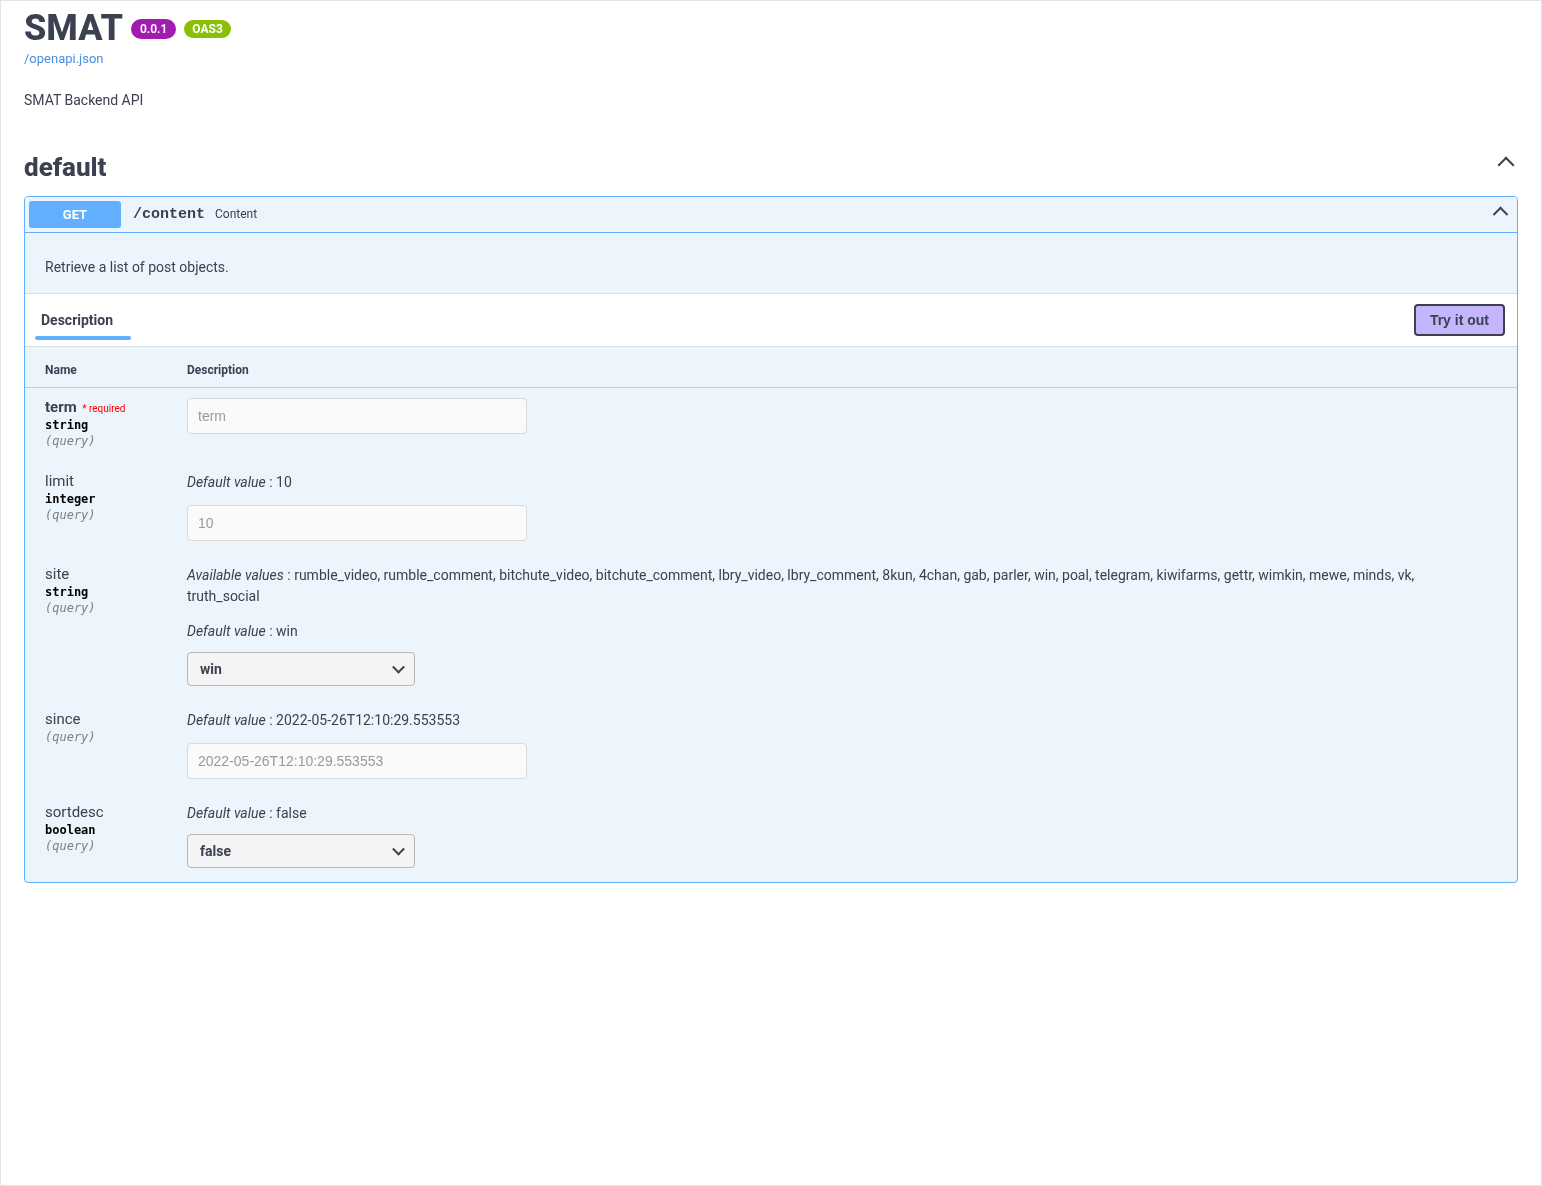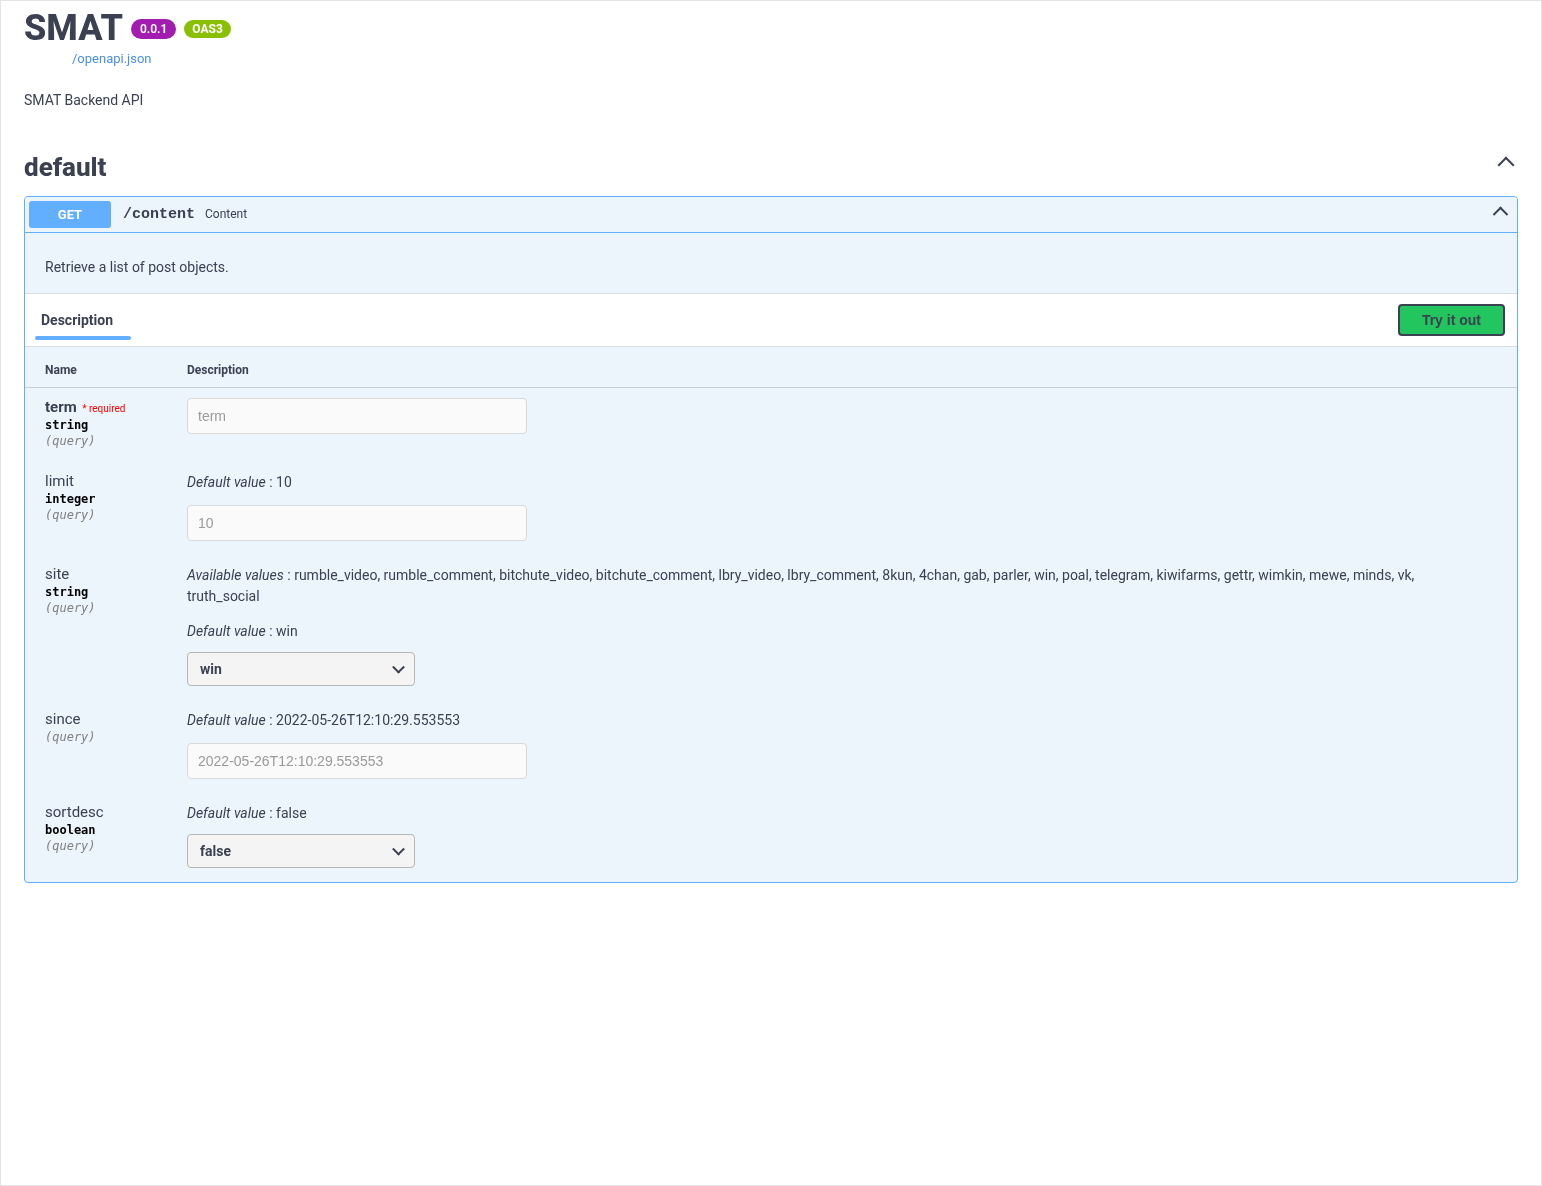--- a/index.html
+++ b/index.html
@@ -22,21 +22,21 @@
   .title-row { display: flex; align-items: center; gap: 8px; }
   .api-title { font-size: 36px; font-weight: 800; color: #3b4151; margin: 0; line-height: 1.1; }
   .badge-version {
     background: #a21caf; color: #fff; border-radius: 14px;
     font-size: 12px; padding: 3px 9px; font-weight: 600;
   }
   .badge-oas {
     background: #89bf04; color: #fff; border-radius: 12px;
     font-size: 12px; padding: 2px 8px; font-weight: 700;
   }
-  .spec-link { color: #4990e2; font-size: 13px; text-decoration: none; display: inline-block; margin-top: 2px; margin-left: 48px; }
+  .spec-link { color: #4990e2; font-size: 13px; text-decoration: none; display: inline-block; margin-top: 2px; }
   .api-desc { font-size: 14px; color: #3b4151; margin-top: 26px; }
 
   .tag-section { margin-top: 30px; padding: 0 10px; }
   .tag-header {
     display: flex; justify-content: space-between; align-items: center;
     padding: 6px 0 6px 0;
     cursor: pointer;
   }
   .tag-name { font-size: 26px; font-weight: 800; color: #3b4151; margin: 0; }
   .chev-up { width: 18px; height: 18px; }
@@ -57,21 +57,21 @@
     display: flex; align-items: center;
     padding: 4px 10px 4px 4px;
     border-bottom: 1px solid #61affe;
     background: #ecf4fc;
     cursor: pointer;
     position: relative;
   }
   .method-badge {
     background: #61affe; color: #fff; font-weight: 700;
     font-size: 13px; padding: 6px 0; border-radius: 3px;
-    width: 82px; text-align: center; margin-right: 12px;
+    width: 92px; text-align: center; margin-right: 12px;
   }
   .op-path { font-family: Menlo, Consolas, "Courier New", monospace; font-weight: 700; font-size: 15px; color: #3b4151; }
   .op-desc { font-size: 12px; color: #3b4151; margin-left: 10px; }
   .op-summary .chev {
     position: absolute; right: 10px; top: 50%; transform: translateY(-60%);
     width: 12px; height: 12px;
   }
   .op-summary .chev::before {
     content: ""; display: inline-block; width: 9px; height: 9px;
     border-right: 2px solid #3b4151; border-bottom: 2px solid #3b4151;
@@ -91,22 +91,22 @@
   .params-tabs { position: relative; }
   .params-tab {
     font-size: 14px; font-weight: 700; color: #3b4151;
     padding: 6px 4px;
   }
   .params-underline {
     width: 96px; height: 4px; background: #61affe; border-radius: 2px;
     position: absolute; bottom: -12px; left: -2px;
   }
   .try-btn {
-    border: 2px solid #3b4151; background: #22c55e; color: #3b4151;
-    font-size: 14px; font-weight: 700; padding: 6px 22px; border-radius: 4px;
+    border: 2px solid #3b4151; background: #c4b5fd; color: #3b4151;
+    font-size: 14px; font-weight: 700; padding: 6px 14px; border-radius: 4px;
     cursor: pointer;
   }
 
   .param-table { width: 100%; border-collapse: collapse; }
   .param-table thead th {
     text-align: left; font-size: 12px; font-weight: 700; color: #3b4151;
     padding: 16px 12px 10px 20px; border-bottom: 1px solid rgba(0,0,0,0.08);
   }
   .param-table td { vertical-align: top; padding: 10px 12px 14px 20px; }
   .col-name { width: 110px; }

